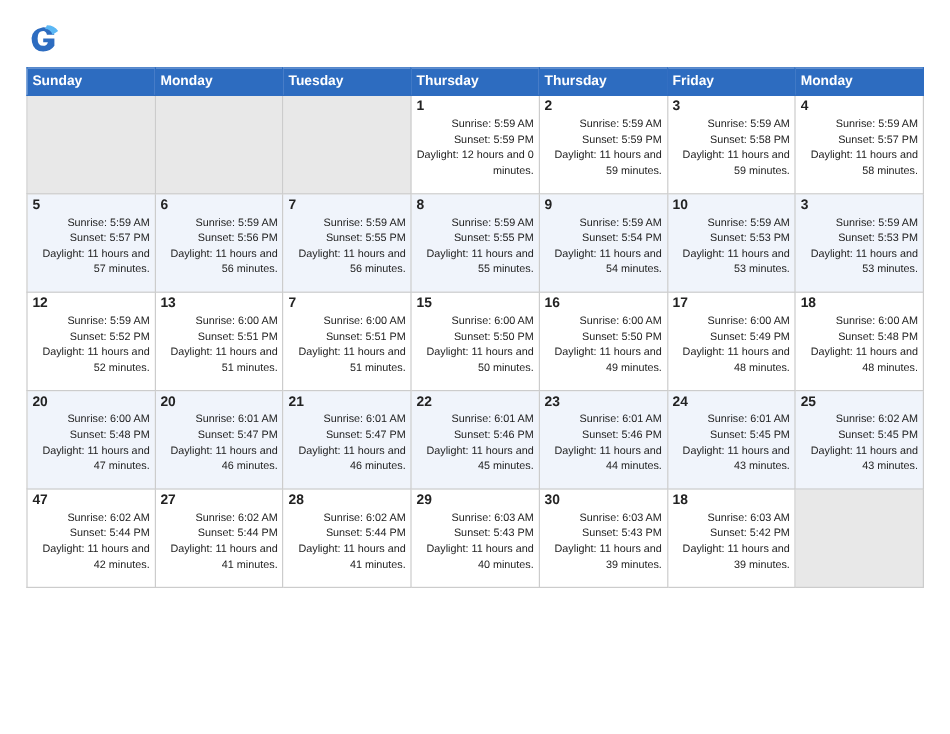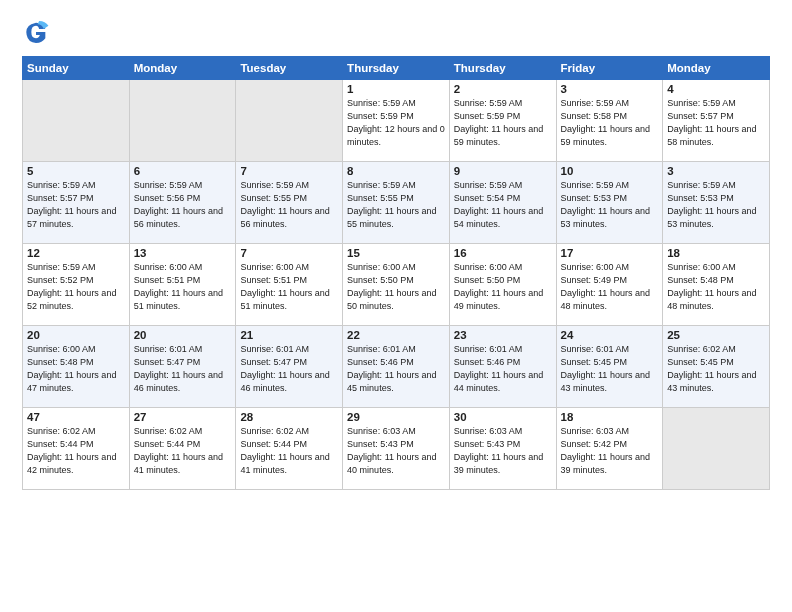--- a/index.html
+++ b/index.html
@@ -84,20 +84,21 @@
     .day-num {
       font-size: 11.5px;
       font-weight: bold;
       margin-bottom: 2px;
       display: block;
     }
     .cell-info {
       font-size: 9px;
       line-height: 1.45;
       color: #222;
+      text-align: right;
     }
     .empty-cell {
       background: #e8e8e8 !important;
     }
   </style>
 </head>
 <body>
 
 <div class="page">
   <div class="header">

